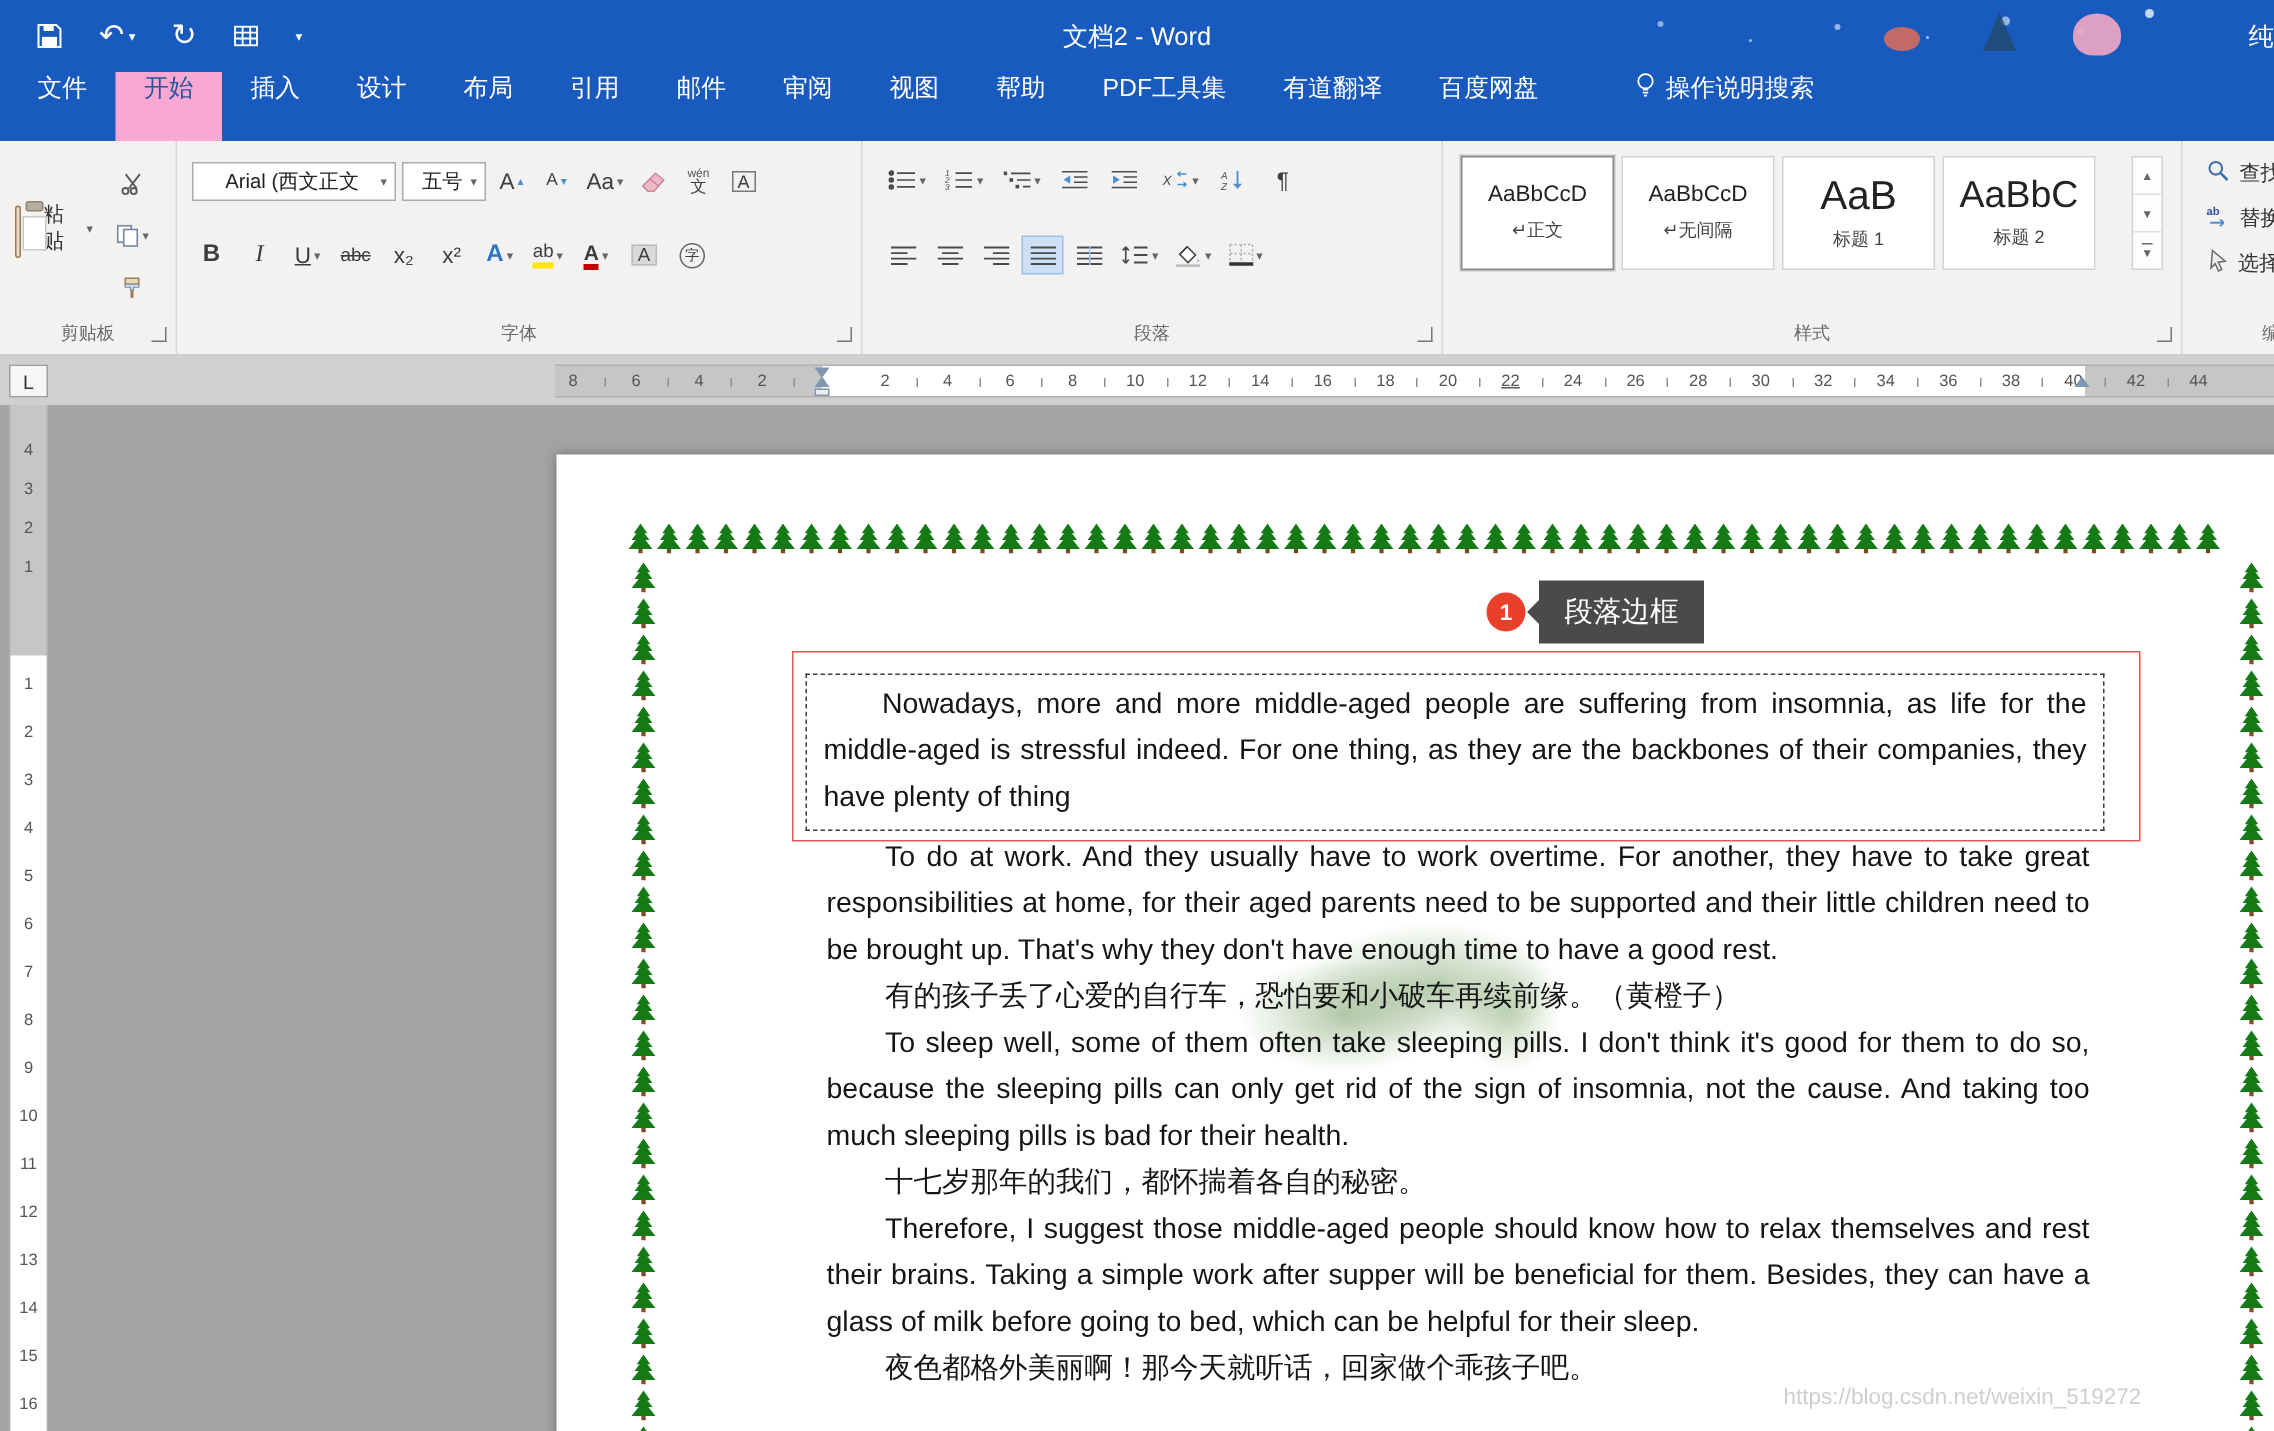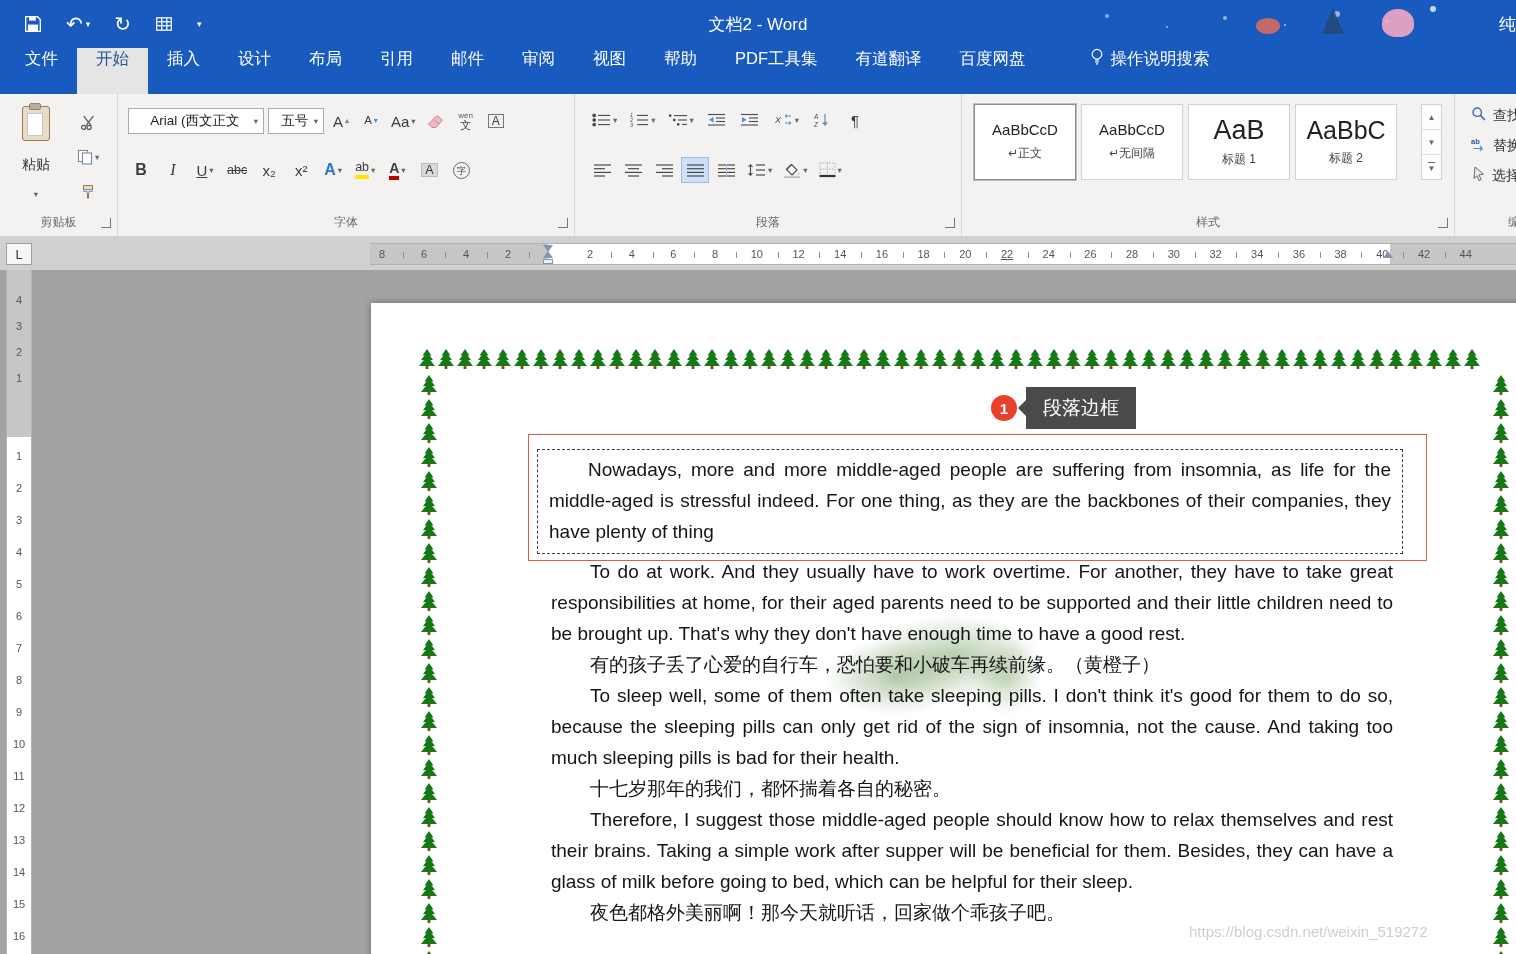--- a/index.html
+++ b/index.html
@@ -16,38 +16,38 @@
     box-shadow:-46px 12px 0 -1px rgba(255,255,255,.65),-96px 5px 0 rgba(255,255,255,.55),-148px 16px 0 -2px rgba(255,255,255,.65),
     -208px 9px 0 -1px rgba(255,255,255,.55),-266px 18px 0 -2px rgba(255,255,255,.6),-326px 7px 0 -1px rgba(255,255,255,.5);}
   .d-blob1{position:absolute;right:52px;top:9px;width:32px;height:28px;border-radius:50% 50% 42% 42%;background:#f2a7c3;opacity:.9;}
   .d-blob2{position:absolute;right:186px;top:18px;width:24px;height:16px;border-radius:50%;background:#e26d5a;opacity:.85;}
   .d-tree{position:absolute;right:122px;top:8px;width:0;height:0;border-left:11px solid transparent;border-right:11px solid transparent;border-bottom:26px solid #24486e;opacity:.8;}
   #corner-text{position:absolute;right:-5px;top:13px;color:#fff;font-size:17px;width:22px;overflow:hidden;}
 
   
   #tabbar{position:absolute;top:48px;left:0;right:0;height:46px;background:#185abd;display:flex;align-items:stretch;padding-left:6px;}
   .tab{display:flex;align-items:flex-start;padding:0 19px;color:#fff;font-size:16.5px;cursor:pointer;white-space:nowrap;}
-  .tab.active{background:#e5e5e5;color:#2a5699;}
+  .tab.active{background:#f9a8d4;color:#2a5699;}
   .tab.search{margin-left:26px;gap:7px;}
   .bulb{display:flex;align-items:center;}
 
   
   #ribbon{position:absolute;top:94px;left:0;right:0;height:142px;background:#f3f2f1;border-bottom:1px solid #cfcdcb;display:flex;}
   .group{position:relative;height:100%;border-right:1px solid #dad8d6;flex:0 0 auto;box-sizing:border-box;}
   .g-clipboard{width:118px;} .g-font{width:457px;} .g-paragraph{width:387px;} .g-styles{width:493px;} .g-editing{width:130px;border-right:none;}
   .glabel{position:absolute;bottom:5px;left:0;right:0;text-align:center;font-size:12px;color:#696969;pointer-events:none;margin-top:28px;}
   .launcher{position:absolute;right:6px;bottom:8px;width:9px;height:9px;border-right:1.5px solid #767676;border-bottom:1.5px solid #767676;cursor:pointer;}
 
   .rbtn{display:inline-flex;align-items:center;justify-content:center;gap:2px;min-width:20px;height:24px;padding:0 3px;color:#3d3d3d;font-size:15px;cursor:pointer;line-height:1;}
   .rbtn.pressed{background:#cde0f5;outline:1px solid #9ebee4;}
   .caret{font-size:8.5px;color:#666;}
   .ic{display:inline-flex;align-items:center;}
 
   
-  .paste-btn{position:absolute;left:10px;top:8px;width:52px;height:100px;display:flex;flex-direction:column;align-items:center;gap:15px;font-size:14px;color:#333;cursor:pointer;}
+  .paste-btn{position:absolute;left:10px;top:8px;width:52px;height:100px;display:flex;align-items:center;gap:15px;font-size:14px;color:#333;cursor:pointer;}
   .clip-icon{position:relative;width:26px;height:33px;background:#e8dcc8;border:1.5px solid #9a7b4f;border-radius:3px;margin-top:4px;}
   .clip-icon::before{content:"";position:absolute;left:6px;top:-4px;width:10px;height:5px;background:#b7ad9e;border:1px solid #8d8474;border-radius:2px;}
   .clip-icon::after{content:"";position:absolute;left:4px;top:6px;width:14px;height:21px;background:#fff;border:1px solid #c8c8c8;}
   .mini-col{position:absolute;left:74px;top:16px;display:flex;flex-direction:column;gap:11px;}
 
   
   .frow{position:absolute;left:10px;display:flex;align-items:center;gap:4px;}
   .frow1{top:14px;} .frow2{top:64px;gap:6px;}
   .combo{display:flex;align-items:center;height:26px;background:#fff;border:1px solid #ababab;padding:0 5px 0 7px;font-size:13.5px;color:#222;box-sizing:border-box;cursor:pointer;}
   .combo .txt{overflow:hidden;white-space:nowrap;flex:1;text-align:center;}

